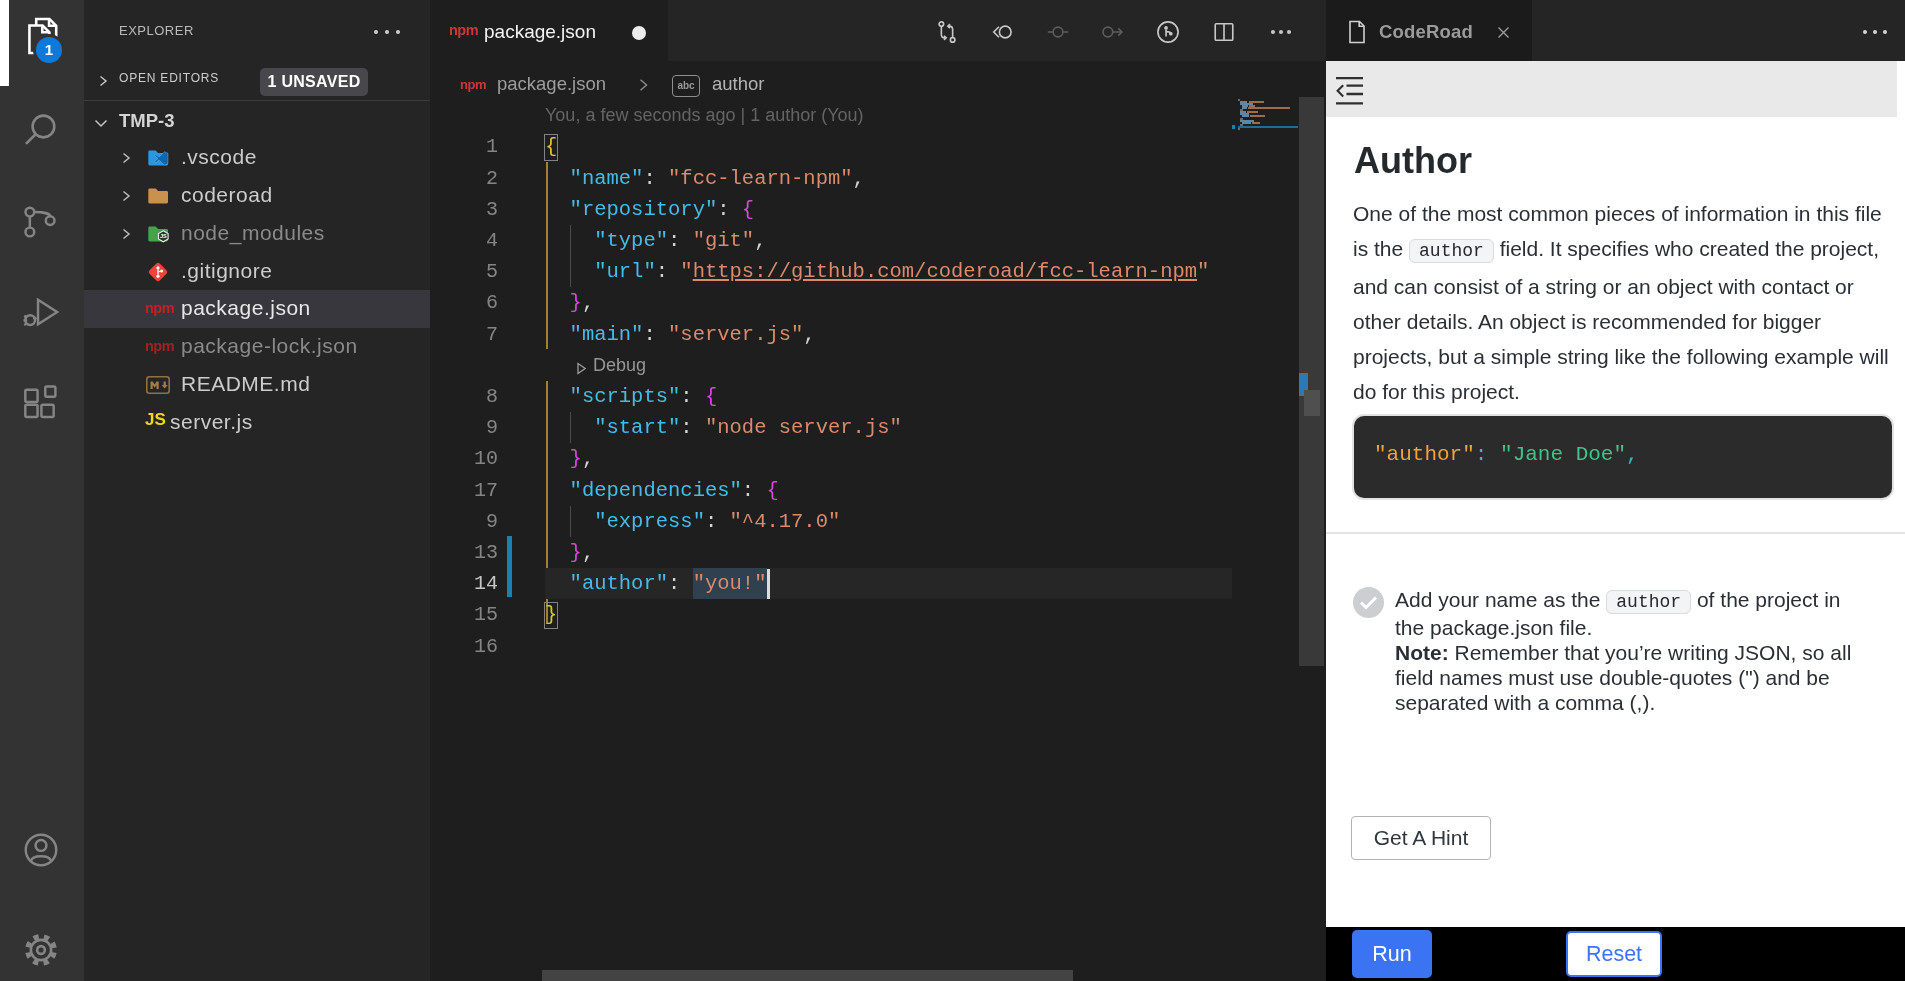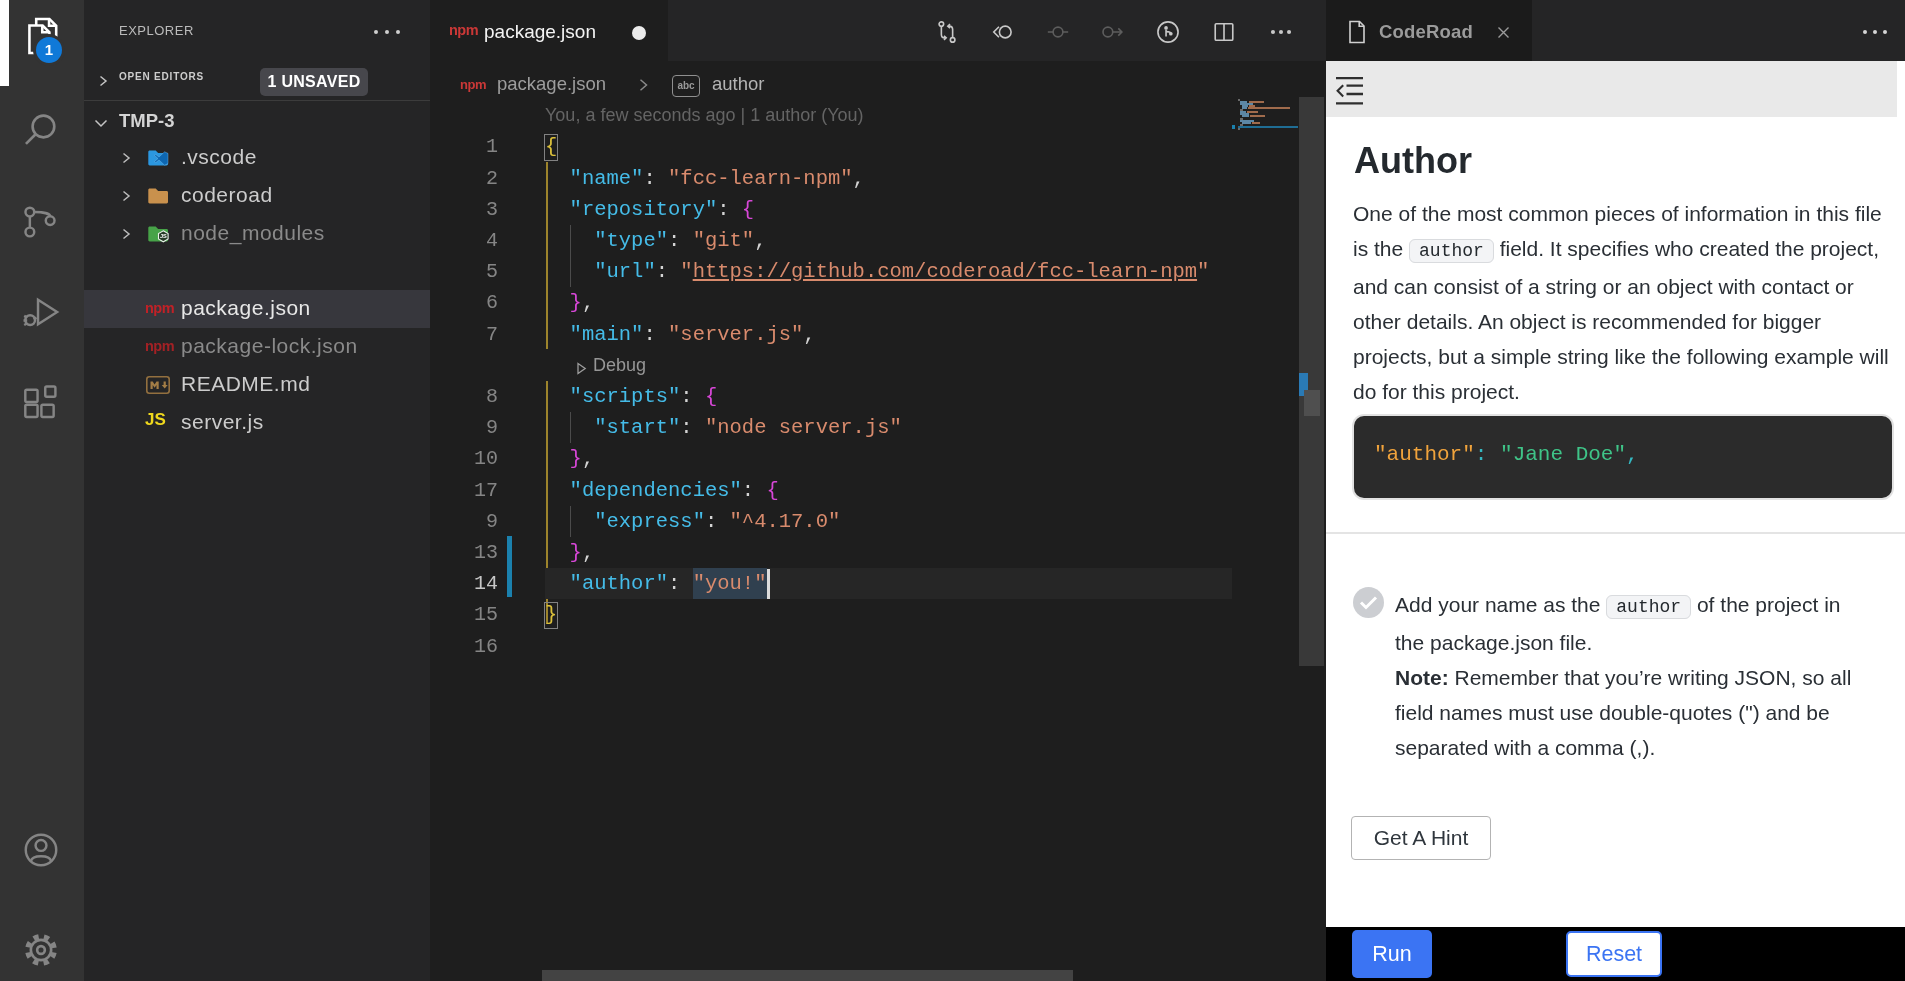--- a/index.html
+++ b/index.html
@@ -63,21 +63,21 @@
 <div class="abs" id="sidebar">
     <div class="abs" style="left:35px;top:23px;font-size:13px;color:#bbbbbb;letter-spacing:.5px">EXPLORER</div>
 <svg class="abs" style="left:288px;top:26px" width="30" height="12" viewBox="0 0 30 12" fill="#cfcfcf">
       <circle cx="4" cy="6" r="2"></circle>
       <circle cx="15" cy="6" r="2"></circle>
       <circle cx="26" cy="6" r="2"></circle>
     </svg>
 <svg class="abs" style="left:12px;top:74px" width="14" height="14" viewBox="0 0 14 14" fill="none" stroke="#c5c5c5" stroke-width="1.5">
       <path d="M4.5 2.5 10 7l-5.5 4.5"></path>
     </svg>
-<div class="abs" style="left:35px;top:71px;font-size:10px;font-weight:bold;color:#cdcdcd;letter-spacing:.8px">OPEN EDITORS</div>
+<div class="abs" style="left:35px;top:71px;font-size:12px;font-weight:normal;color:#cdcdcd;letter-spacing:.8px">OPEN EDITORS</div>
 <div class="abs" style="left:176px;top:68px;width:108px;height:28px;background:#47474c;border-radius:5px;color:#ffffff;font-size:16px;font-weight:bold;text-align:center;line-height:28px;letter-spacing:.3px">1 UNSAVED</div>
 <div class="abs" style="left:0;top:100px;width:346px;height:1px;background:#3c3c3c"></div>
 <svg class="abs" style="left:9px;top:116px" width="16" height="14" viewBox="0 0 16 14" fill="none" stroke="#c5c5c5" stroke-width="1.5">
       <path d="M2.5 4.5 8 10l5.5-5.5"></path>
     </svg>
 <div class="abs" style="left:35px;top:110px;font-size:18.5px;font-weight:bold;color:#d4d4d4">TMP-3</div>
 <div class="abs row" style="top:139px">
  <svg class="abs" style="left:35px;top:12px" width="14" height="14" viewBox="0 0 14 14" fill="none" stroke="#bdbdbd" stroke-width="1.5">
         <path d="M4.5 2.5 10 7l-5.5 4.5"></path>
       </svg>
@@ -100,39 +100,52 @@
  <svg class="abs" style="left:35px;top:12px" width="14" height="14" viewBox="0 0 14 14" fill="none" stroke="#bdbdbd" stroke-width="1.5">
         <path d="M4.5 2.5 10 7l-5.5 4.5"></path>
       </svg>
  <svg class="abs" style="left:62px;top:7px" width="24" height="24" viewBox="0 0 24 24">
    <path d="M2.3 4.6h7.4l2.4 2.4h8.5c.8 0 1.4.6 1.4 1.4v9.6c0 .8-.6 1.4-1.4 1.4H3.7c-.8 0-1.4-.6-1.4-1.4V6c0-.8.6-1.4 1.4-1.4z" fill="#47a348"></path>
    <path d="M17.3 8.8l4.8 2.75v5.5l-4.8 2.75-4.8-2.75v-5.5z" fill="#263a26" stroke="#e9f2e9" stroke-width="1.1"></path>
    <text x="17.3" y="16.4" font-size="5.6" fill="#ffffff" text-anchor="middle" font-family="Liberation Sans" font-weight="bold">JS</text>
  </svg>
  <div class="abs rlabel dim" style="left:97px">node_modules</div>
 </div>
+<div class="abs row" style="top:253px">
+ <svg class="abs" style="left:62px;top:7px" width="24" height="24" viewBox="0 0 24 24">
+   <g transform="rotate(45 12 12)">
+          <rect x="4.8" y="4.8" width="14.4" height="14.4" rx="2.4" fill="#ee4437"></rect>
+        </g>
+   <circle cx="12" cy="7.9" r="1.6" fill="#fff"></circle>
+        <circle cx="12" cy="16.2" r="1.6" fill="#fff"></circle>
+        <circle cx="15.6" cy="11" r="1.5" fill="#fff"></circle>
+   <path d="M12 9.4v5.2" stroke="#fff" stroke-width="1.4"></path>
+        <path d="M12.6 11.8l2-0.7" stroke="#fff" stroke-width="1.2"></path>
+ </svg>
+ <div class="abs rlabel" style="left:97px">.gitignore</div>
+</div>
 <div class="abs row" style="top:290px;background:#37373d">
  <div class="abs" style="left:61px;top:10px;width:26px;height:17px;color:#c12127;font-size:14.5px;font-weight:bold;letter-spacing:-0.5px;font-family:'Liberation Sans'">npm</div>
  <div class="abs rlabel" style="left:97px;color:#e7e7e7">package.json</div>
 </div>
 <div class="abs row" style="top:328px">
  <div class="abs" style="left:61px;top:10px;width:26px;height:17px;color:#a32125;font-size:14.5px;font-weight:bold;letter-spacing:-0.5px">npm</div>
  <div class="abs rlabel dim" style="left:97px">package-lock.json</div>
 </div>
 <div class="abs row" style="top:366px">
  <svg class="abs" style="left:62px;top:10px" width="24" height="18" viewBox="0 0 24 18">
         <rect x="0.8" y="0.8" width="22.4" height="16.4" rx="2.5" fill="none" stroke="#93703f" stroke-width="1.6"></rect>
         <path d="M4.5 13V5.5h2.2l1.9 3 1.9-3h2.2V13h-2.2V9l-1.9 2.7L6.7 9v4z" fill="#a37d46"></path>
         <path d="M17.6 5.5h2.2V9h1.9l-3 3.6-3-3.6h1.9z" fill="#a37d46"></path>
       </svg>
  <div class="abs rlabel" style="left:97px">README.md</div>
 </div>
 <div class="abs row" style="top:404px">
  <div class="abs" style="left:61px;top:6px;color:#efd81d;font-size:17px;font-weight:bold">JS</div>
- <div class="abs rlabel" style="left:97px">server.js</div>
+ <div class="abs rlabel" style="left:86px">server.js</div>
 </div>
   </div>
 <div class="abs" id="editor">
     <div class="abs" style="left:0;top:0;width:896px;height:61px;background:#252526"></div>
 <div class="abs" style="left:0;top:0;width:238px;height:61px;background:#1e1e1e"></div>
 <div class="abs" style="left:19px;top:22px;color:#cb3837;font-size:14.5px;font-weight:bold;letter-spacing:-0.5px">npm</div>
 <div class="abs" style="left:54px;top:21px;font-size:19px;color:#f4f4f4">package.json</div>
 <div class="abs" style="left:202px;top:26px;width:14px;height:14px;border-radius:50%;background:#ececec"></div>
 <svg class="abs" style="left:504px;top:19px" width="26" height="26" viewBox="0 0 24 24" fill="none" stroke="#c8c8c8" stroke-width="1.5">
  <circle cx="6.8" cy="4.7" r="2.1"></circle>
@@ -274,18 +287,18 @@
 </svg>
 <div class="abs" style="left:28px;top:140px;font-size:36px;font-weight:bold;color:#24292e">Author</div>
 <div class="abs" style="left:27px;top:196px;font-size:21px;line-height:35px;color:#2a2f35;width:552px">One of the most common pieces of information in this file<br>is the <span class="icode">author</span> field. It specifies who created the project,<br>and can consist of a string or an object with contact or<br>other details. An object is recommended for bigger<br>projects, but a simple string like the following example will<br>do for this project.</div>
 <div class="abs" style="left:28px;top:416px;width:538px;height:82px;background:#2b2b2b;border-radius:10px;box-shadow:0 0 0 2px #e2e2e2"></div>
 <div class="abs mono" style="left:48px;top:443px;font-size:21px"><span style="color:#f0a33c">"author"</span><span style="color:#35b8c2">:</span> <span style="color:#3fc488">"Jane Doe"</span><span style="color:#35b8c2">,</span></div>
 <div class="abs" style="left:0;top:532px;width:579px;height:2px;background:#e4e4e4"></div>
 <div class="abs" style="left:27px;top:587px;width:31px;height:31px;border-radius:50%;background:#ccced2"></div>
 <svg class="abs" style="left:33px;top:595px" width="19" height="15" viewBox="0 0 19 15" fill="none" stroke="#ffffff" stroke-width="3">
       <path d="M2 7.5l5 5L17 2.5"></path>
     </svg>
-<div class="abs" style="left:69px;top:587px;font-size:21px;line-height:35px;color:#2a2f35;width:500px">Add your name as the <span class="icode">author</span> of the project in<br>the package.json file.<br><b>Note:</b> Remember that you’re writing JSON, so all<br>field names must use double-quotes (") and be<br>separated with a comma (,).</div>
+<div class="abs" style="left:69px;top:587px;font-size:21px;line-height:25px;color:#2a2f35;width:500px">Add your name as the <span class="icode">author</span> of the project in<br>the package.json file.<br><b>Note:</b> Remember that you’re writing JSON, so all<br>field names must use double-quotes (") and be<br>separated with a comma (,).</div>
 <div class="abs" style="left:25px;top:816px;width:140px;height:44px;background:#ffffff;border:1.5px solid #b3b3b3;border-radius:4px;font-size:21px;color:#2f363d;text-align:center;line-height:41px">Get A Hint</div>
 <div class="abs" style="left:0;top:927px;width:579px;height:54px;background:#000000"></div>
 <div class="abs" style="left:26px;top:930px;width:80px;height:48px;background:#3b74f3;border-radius:5px;color:#ffffff;font-size:21.5px;text-align:center;line-height:48px">Run</div>
 <div class="abs" style="left:240px;top:931px;width:96px;height:46px;background:#ffffff;border:2px solid #3b74f3;border-radius:5px;color:#3b74f3;font-size:21.5px;text-align:center;line-height:42px">Reset</div>
   </div>
 
 </body></html>

